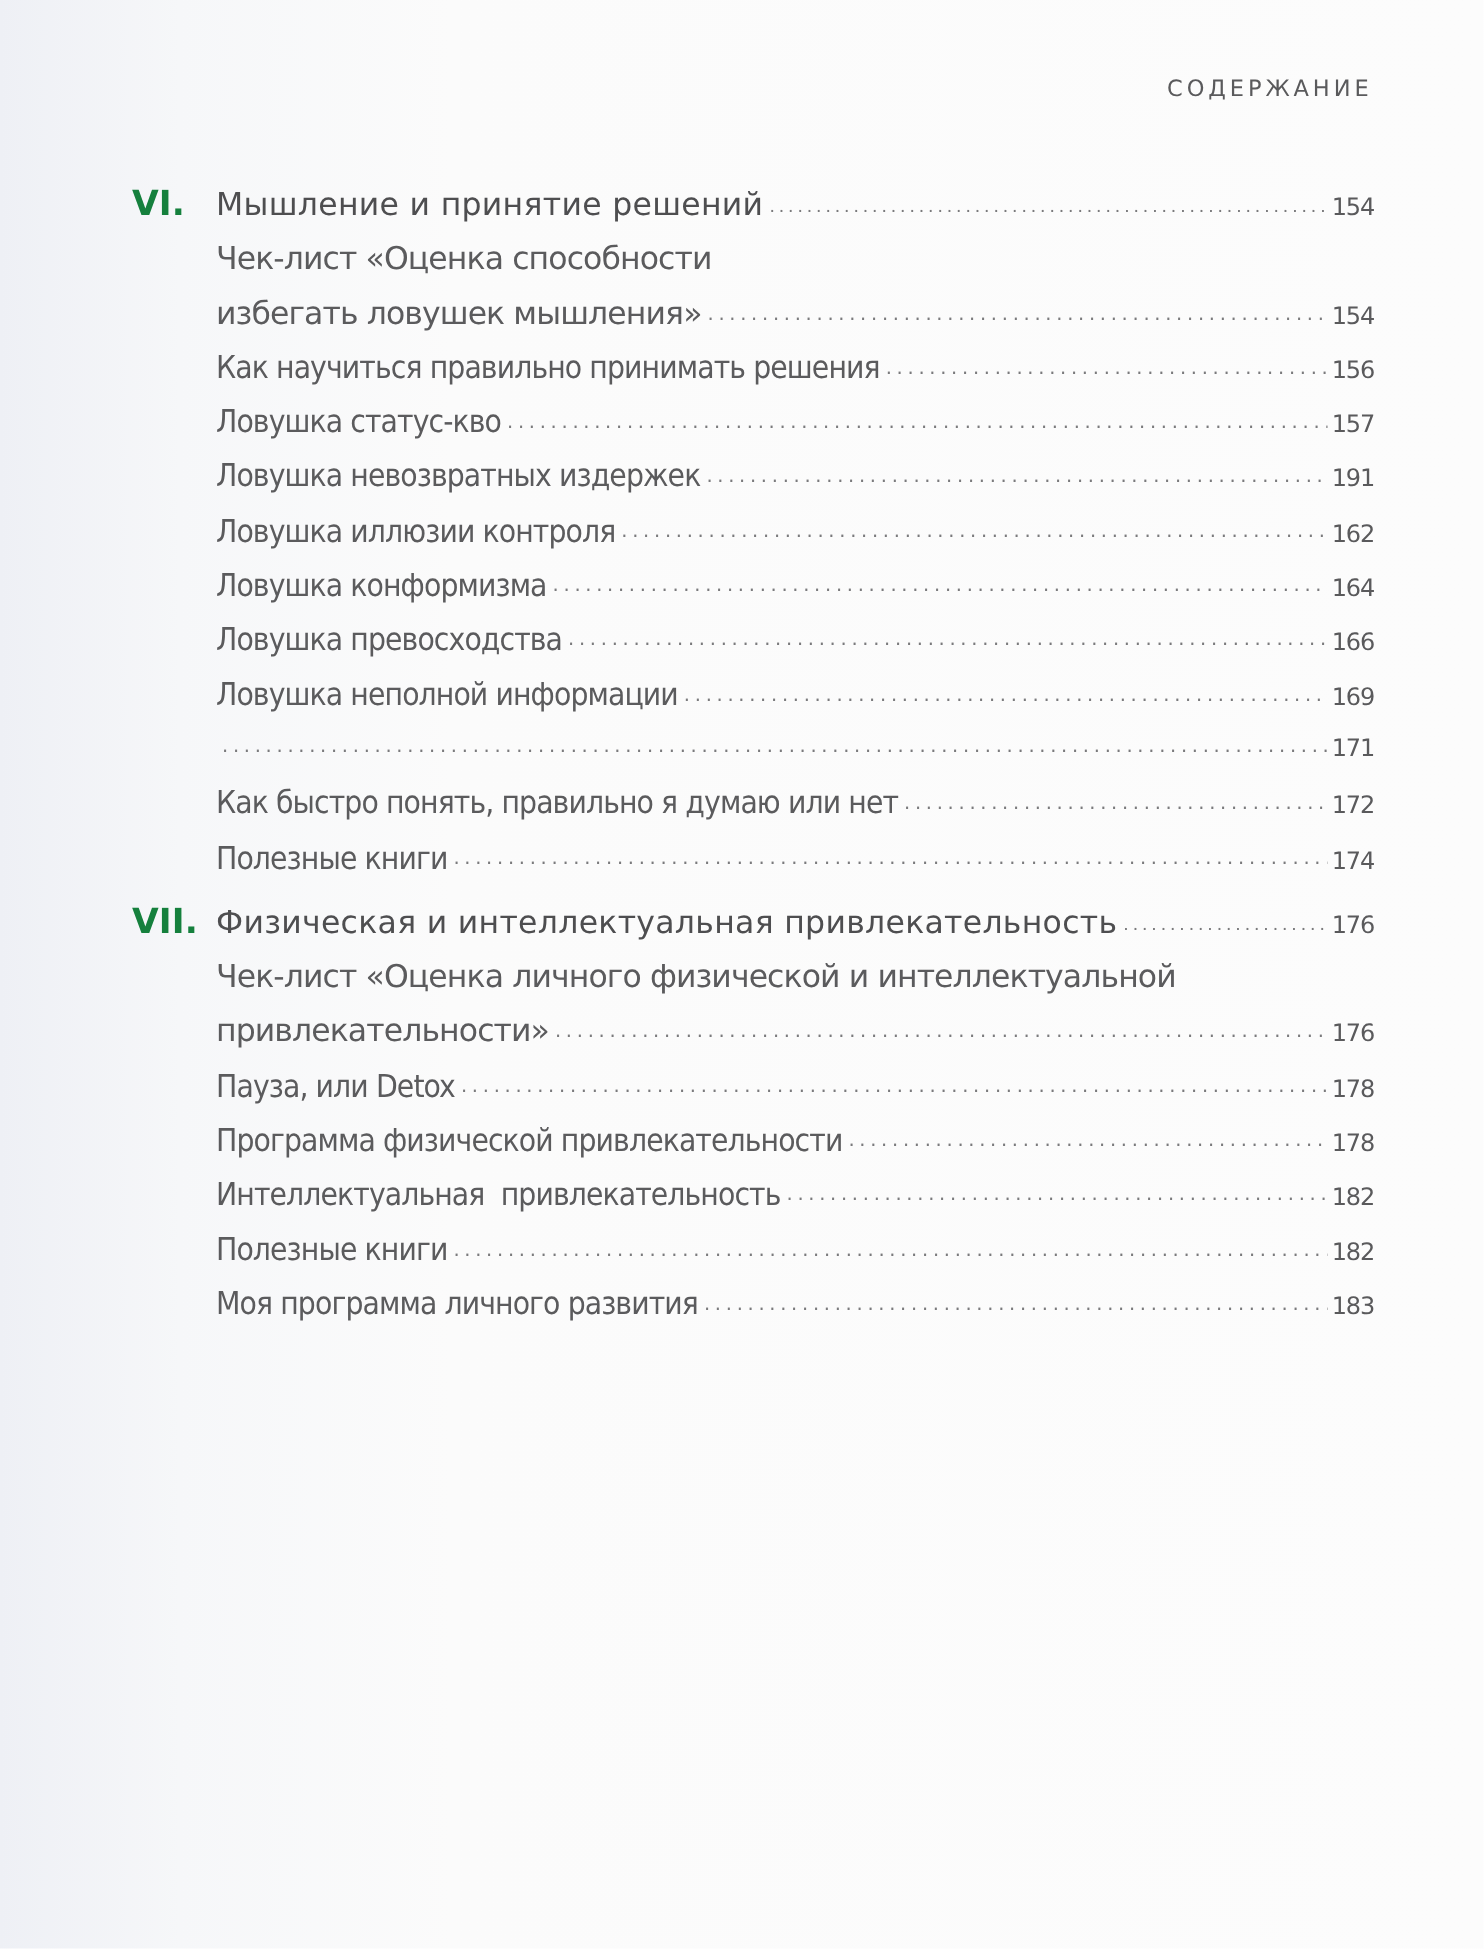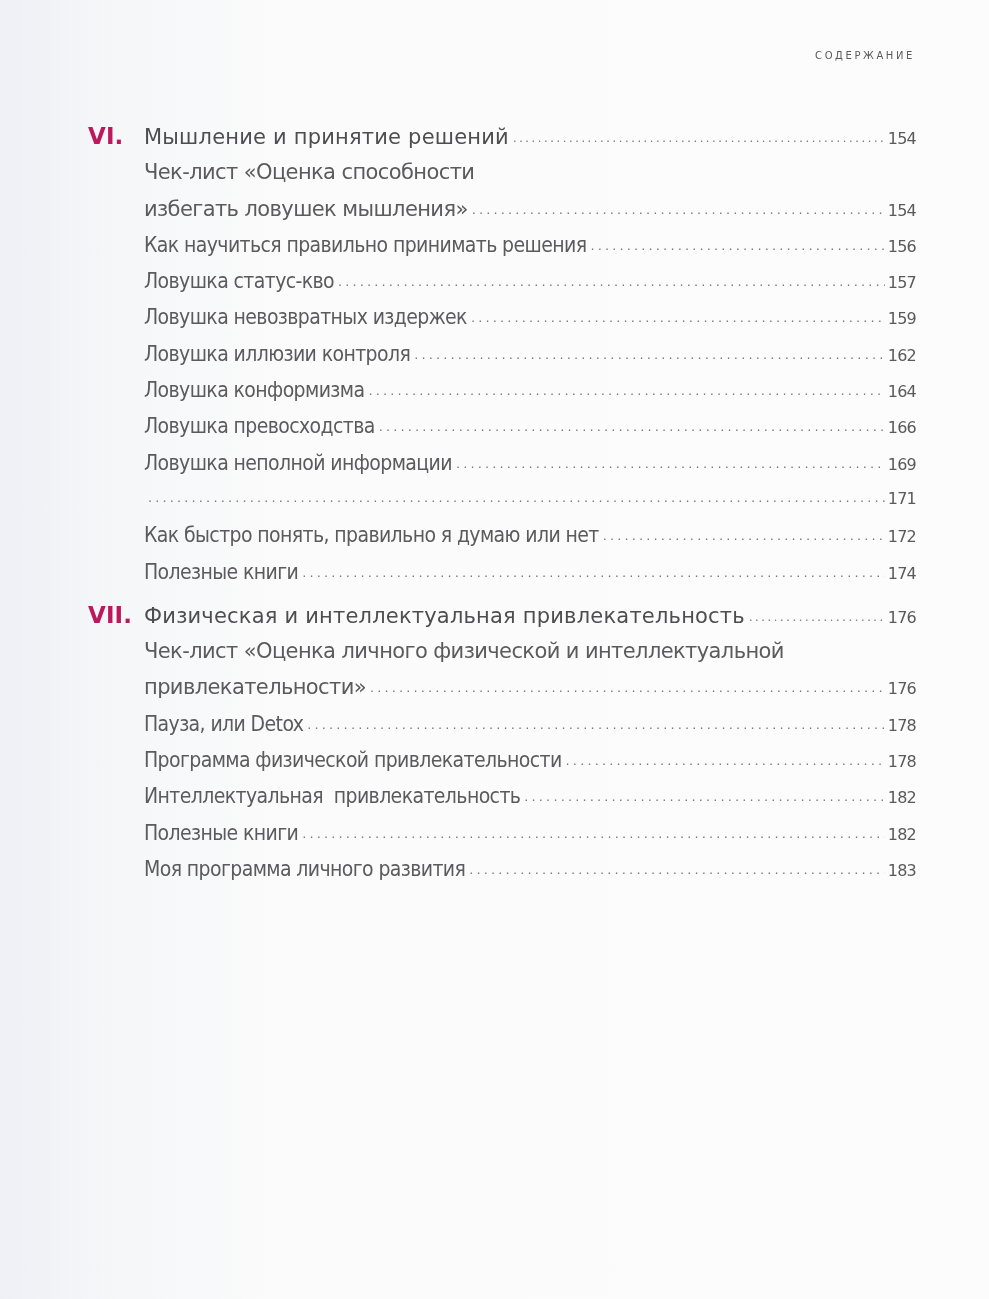--- a/index.html
+++ b/index.html
@@ -12,21 +12,21 @@
       background: linear-gradient(90deg, #eef0f5 0px, #f6f7f9 120px, #fbfbfb 300px, #fcfcfc 100%);
       font-family: "Liberation Sans", sans-serif;
       color: #555556;
       position: relative;
       overflow: hidden;
     }
     .running-head {
       position: absolute;
       top: 50px;
       right: 74px;
-      font-size: 10px;
+      font-size: 15px;
       letter-spacing: 2.6px;
       color: #5a5a5c;
       font-family: "DejaVu Sans", sans-serif;
       font-weight: normal;
     }
     .toc {
       position: absolute;
       left: 88px;
       top: 118px;
       width: 828px;
@@ -46,21 +46,21 @@
       font-size: 23px;
       color: #4e4e50;
       letter-spacing: 0.1px;
     }
     .roman {
       display: inline-block;
       width: 56px;
       font-family: "DejaVu Sans", sans-serif;
       font-weight: bold;
       font-size: 23px;
-      color: #be185d;
+      color: #15803d;
     }
     .chapter-title .title-text {
       font-family: "DejaVu Sans", sans-serif;
       font-weight: normal;
       font-size: 21px;
       letter-spacing: 0.2px;
     }
     .entry {
       padding-left: 56px;
       font-size: 21px;
@@ -151,21 +151,21 @@
       <span class="page">156</span>
     </div>
     <div class="row entry">
       <span class="title-text">Ловушка статус-кво</span>
       <span class="dots"></span>
       <span class="page">157</span>
     </div>
     <div class="row entry">
       <span class="title-text">Ловушка невозвратных издержек</span>
       <span class="dots"></span>
-      <span class="page">159</span>
+      <span class="page">191</span>
     </div>
     <div class="row entry">
       <span class="title-text">Ловушка иллюзии контроля</span>
       <span class="dots"></span>
       <span class="page">162</span>
     </div>
     <div class="row entry">
       <span class="title-text">Ловушка конформизма</span>
       <span class="dots"></span>
       <span class="page">164</span>

